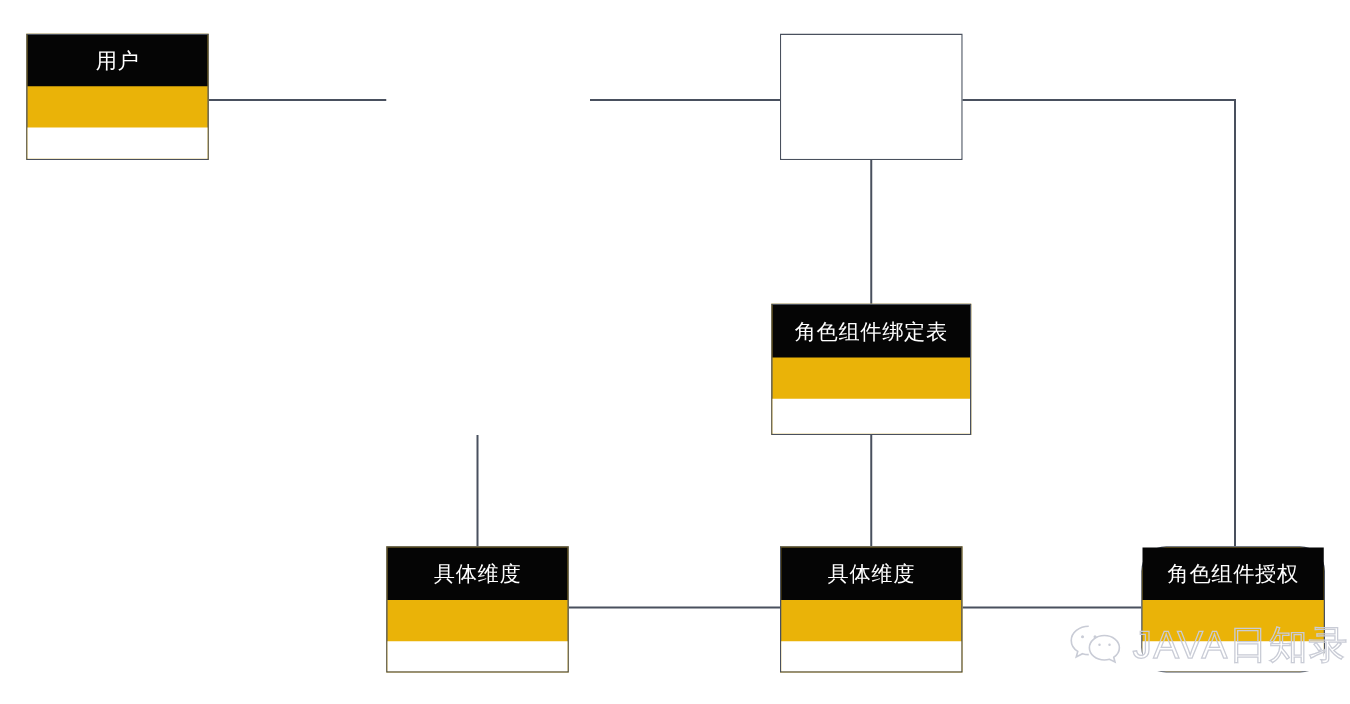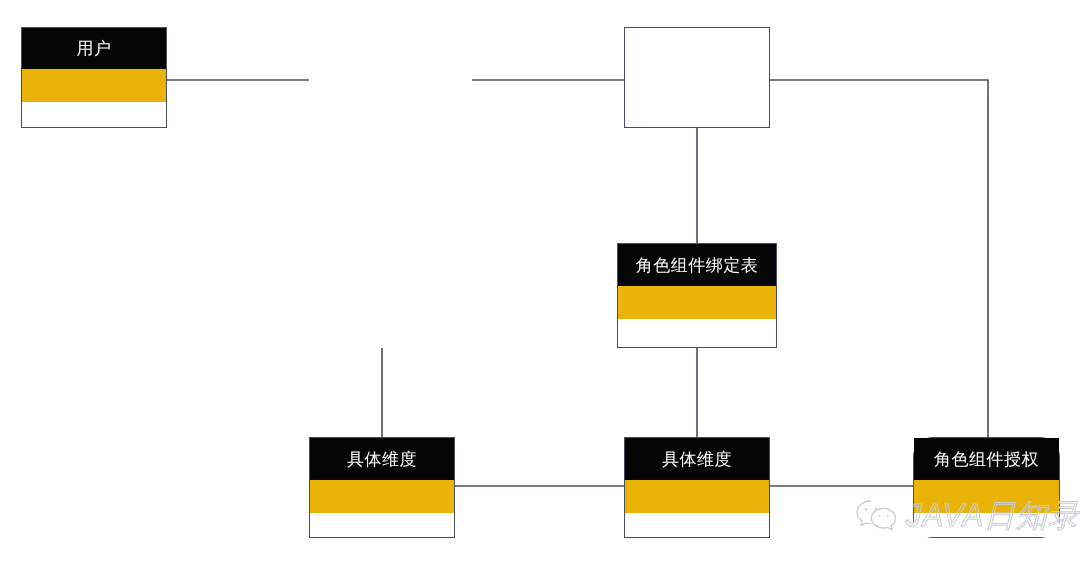--- a/index.html
+++ b/index.html
@@ -56,21 +56,20 @@
     position: absolute;
     left: 855px;
     top: 492px;
     width: 200px;
     height: 46px;
     display: flex;
     align-items: center;
     gap: 7px;
     z-index: 5;
     pointer-events: none;
-    font-style: italic;
   }
   #watermark .wm-text {
     font-size: 31px;
     line-height: 1;
     color: transparent;
     -webkit-text-stroke: 1px #c9ccd6;
     letter-spacing: 1px;
     white-space: nowrap;
     font-family: "Liberation Sans", "DejaVu Sans", sans-serif;
   }

